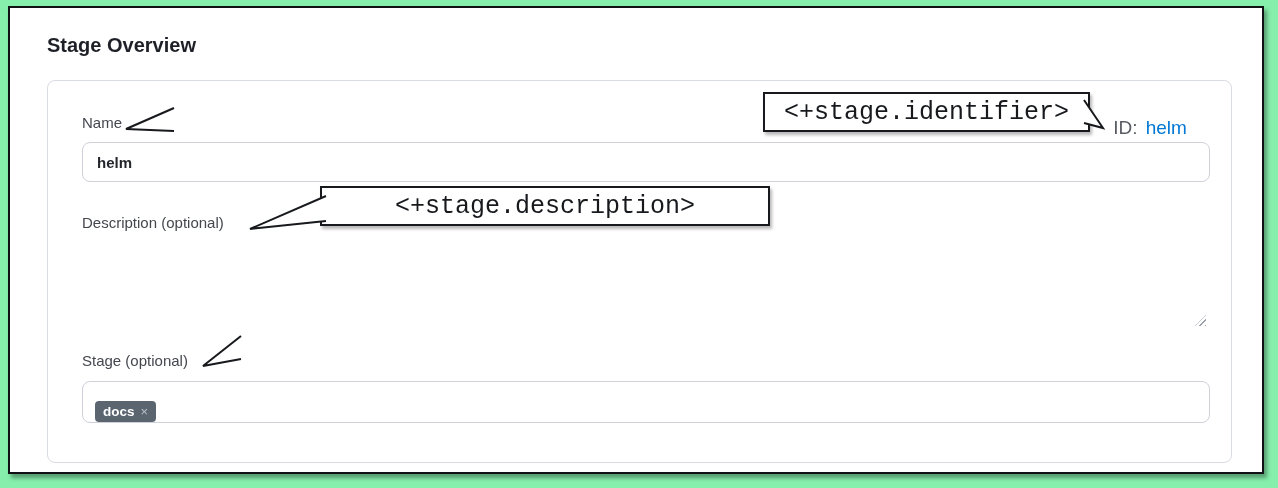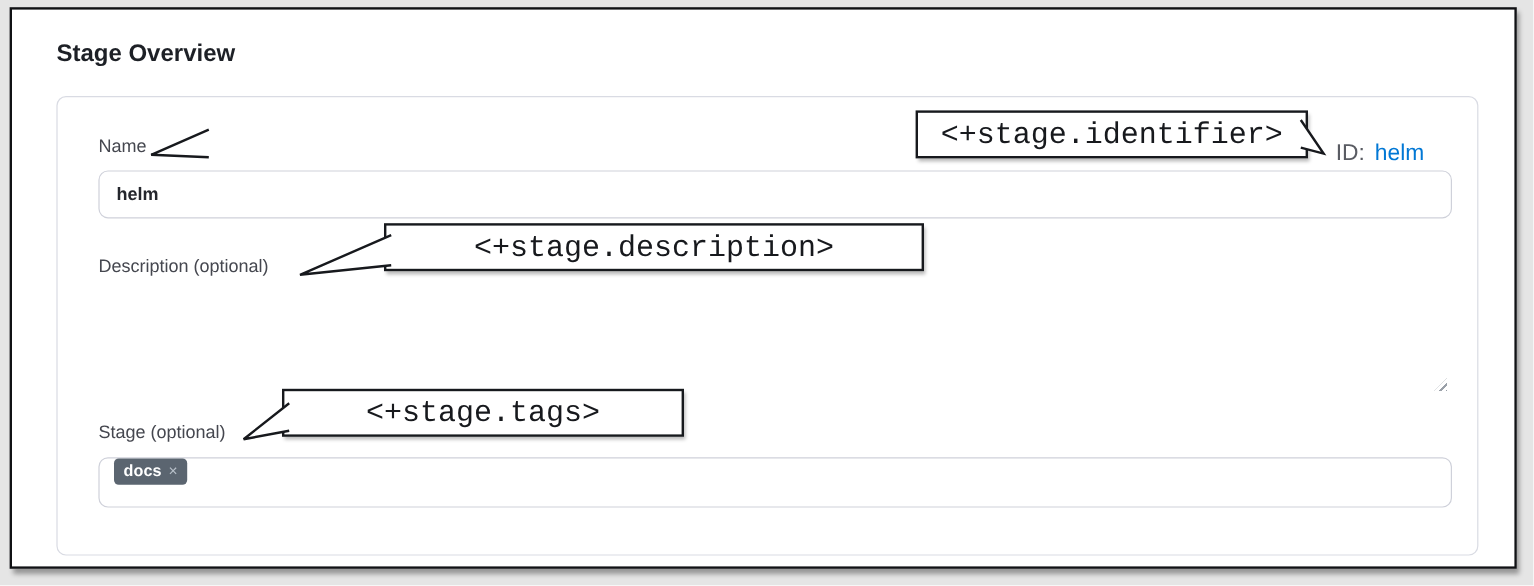--- a/index.html
+++ b/index.html
@@ -1,21 +1,21 @@
 <!DOCTYPE html>
 <html style="--link-blue: #0278d5; --tag-chip-bg: #5b6570; --callout-border: #17191d;"><head>
 <meta charset="utf-8">
 <style>
   * { box-sizing: border-box; margin: 0; padding: 0; }
   body { background: #ffffff; font-family: "Liberation Sans", sans-serif; }
 
   .canvas {
     position: relative;
     width: 1278px; height: 488px;
-    background: #e5e5e5;
+    background: #86efac;
     overflow: hidden;
   }
 
   
   .frame {
     position: absolute; left: 8px; top: 6px;
     width: 1256px; height: 468px;
     background: #fff;
     border: 2px solid #101114;
     box-shadow: 3px 4px 4px rgba(0,0,0,0.35);
@@ -73,21 +73,21 @@
     position: absolute; left: 1195px; top: 315px;
     width: 11px; height: 11px;
     background: repeating-linear-gradient(135deg, transparent 0 2.5px, #9aa0a8 2.5px 4px);
     clip-path: polygon(100% 0, 100% 100%, 0 100%);
     z-index: 3;
     cursor: nwse-resize;
   }
 
   .tags-input {
     top: 381px; height: 42px;
-    display: flex; align-items: flex-start;
+    display: flex; align-items: flex-end;
     padding: 0 12px;
     cursor: text;
   }
   .chip {
     display: inline-flex; align-items: center;
     background: var(--tag-chip-bg, #5b6570);
     color: #ffffff;
     border-radius: 4px;
     padding: 4px 8px;
     font-size: 13.5px; font-weight: 700;
@@ -149,21 +149,20 @@
 
   <div class="text-input tags-input">
     <span class="chip">
       <span>docs</span>
       <span class="chip-x">×</span>
     </span>
   </div>
 
   <div class="callout" id="co-identifier">&lt;+stage.identifier&gt;</div>
   <div class="callout" id="co-description">&lt;+stage.description&gt;</div>
-  <div class="callout" id="co-tags">&lt;+stage.tags&gt;</div>
 
   <svg class="tails" viewBox="0 0 1278 488" xmlns="http://www.w3.org/2000/svg">
     <path d="M 174 108 L 126 129 L 174 131"></path>
     <path d="M 1084 100 L 1103 128 L 1084 123"></path>
     <path d="M 326 196 L 250 229 L 326 221"></path>
     <path d="M 241 336 L 203 366 L 241 359"></path>
   </svg>
 
 </div>
 

